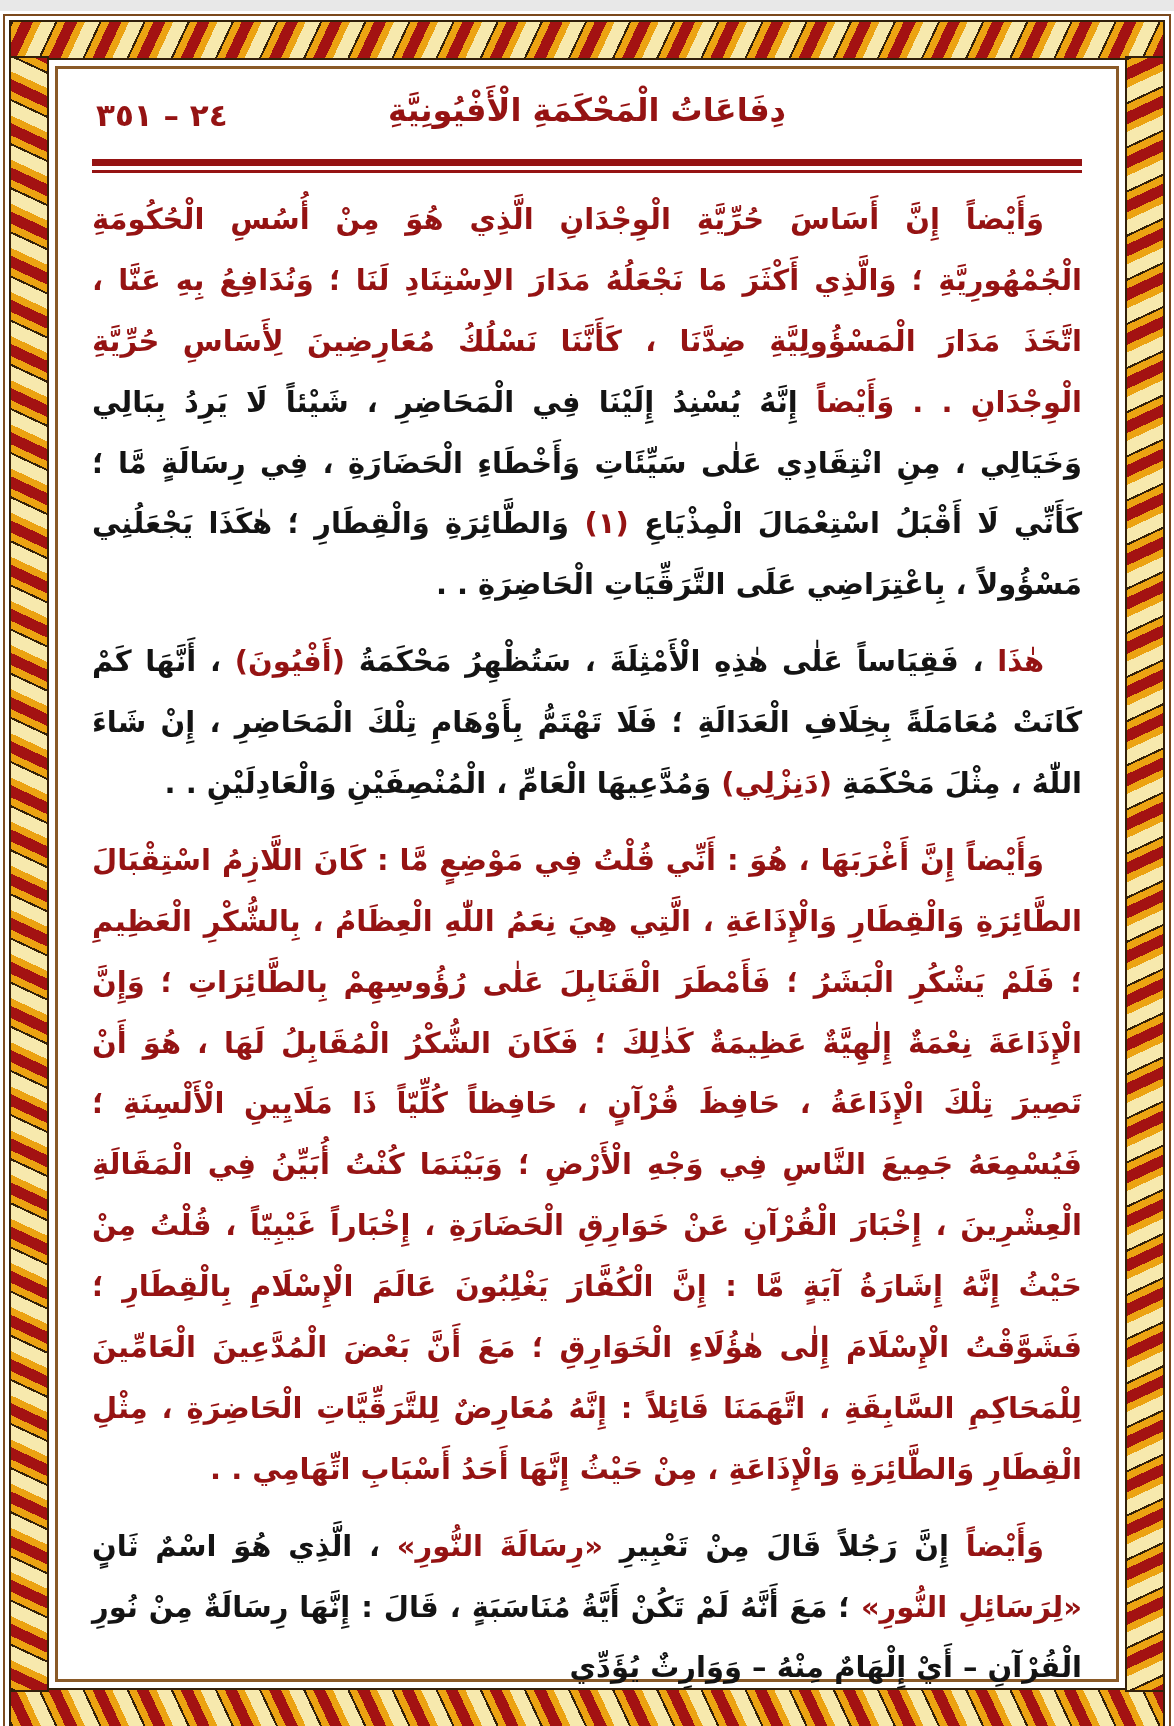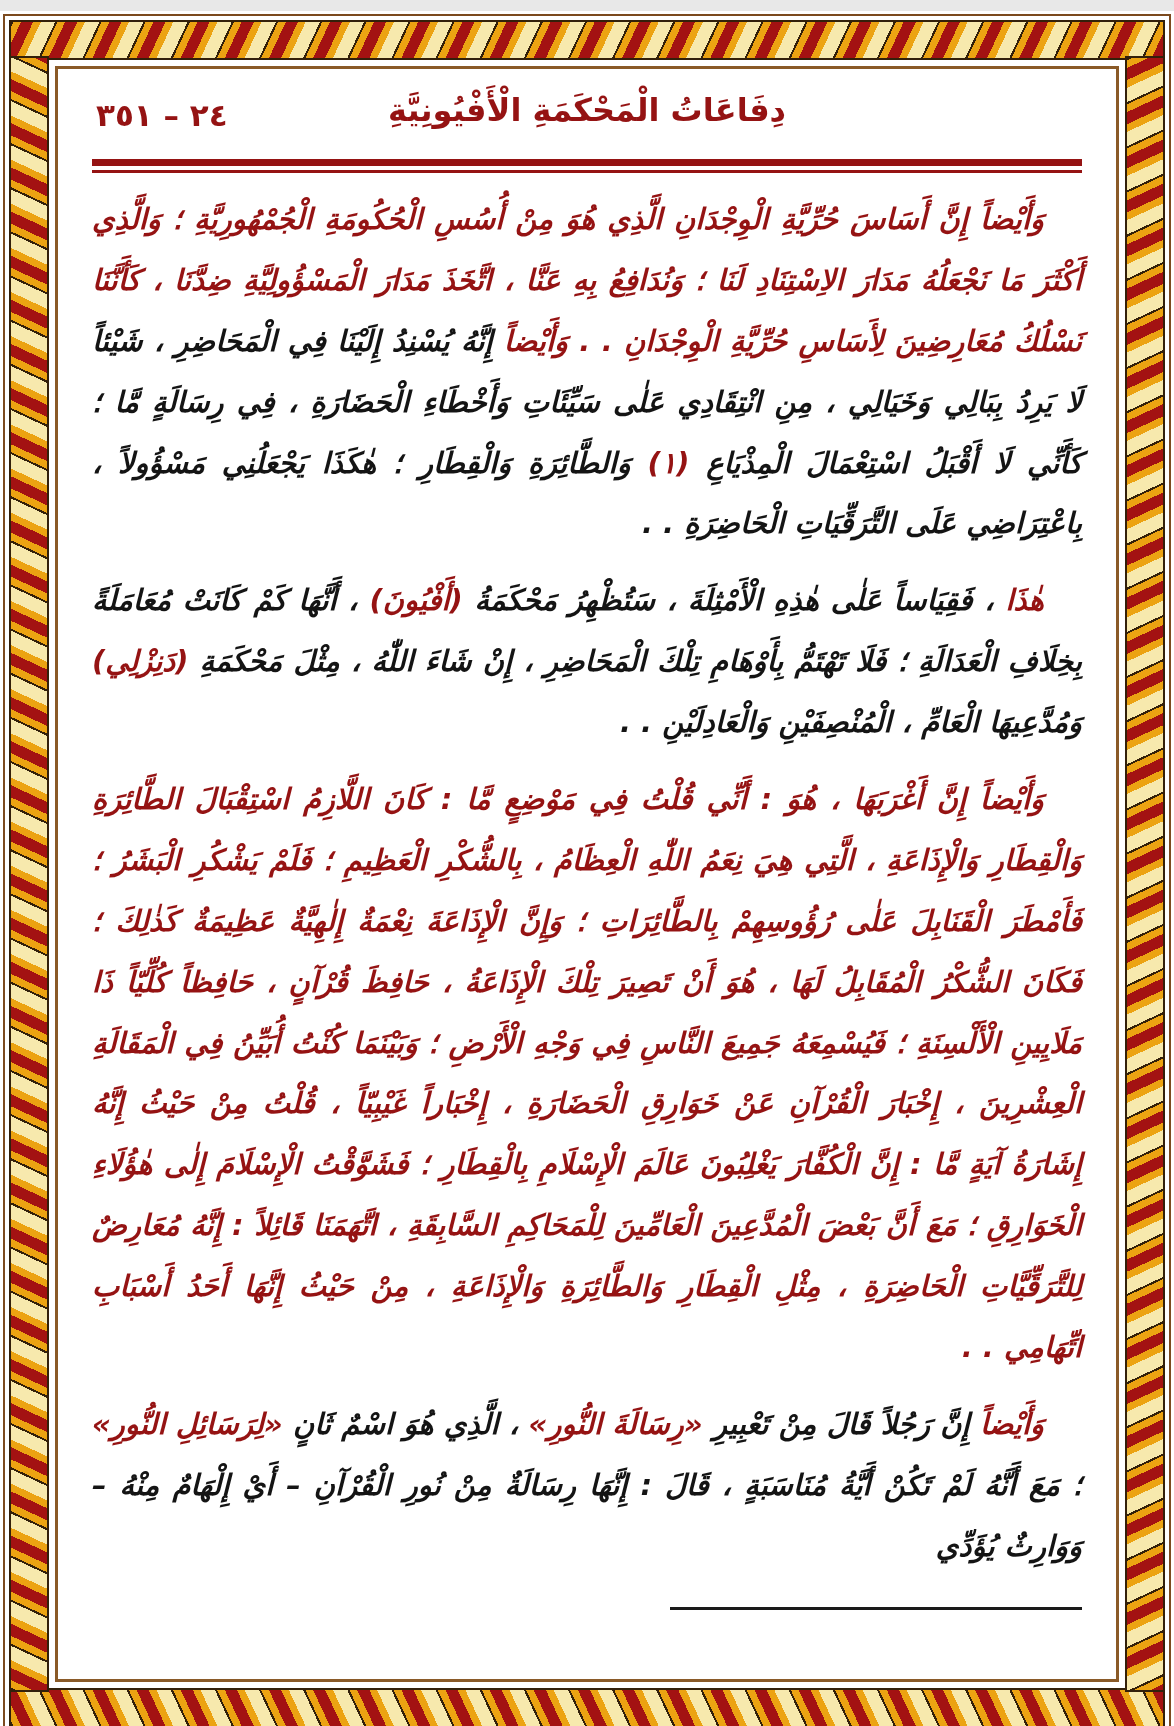--- a/index.html
+++ b/index.html
@@ -51,21 +51,20 @@
   }
 
   .body-text{margin-top:14px;}
   .body-text p{
     margin:16px 0 0;
     font-size:29px;font-weight:bold;
     line-height:2.1;
     text-align:justify;
     color:var(--ink);
     text-indent:38px;
-    font-style:italic;
   }
   .seg-red{color:var(--red);}
   .seg-black{color:var(--ink);}
 
   .fn-rule{
     width:412px;
     border-top:3px solid #1a1a1a;
     margin:30px 0 10px;
   }
 </style>

